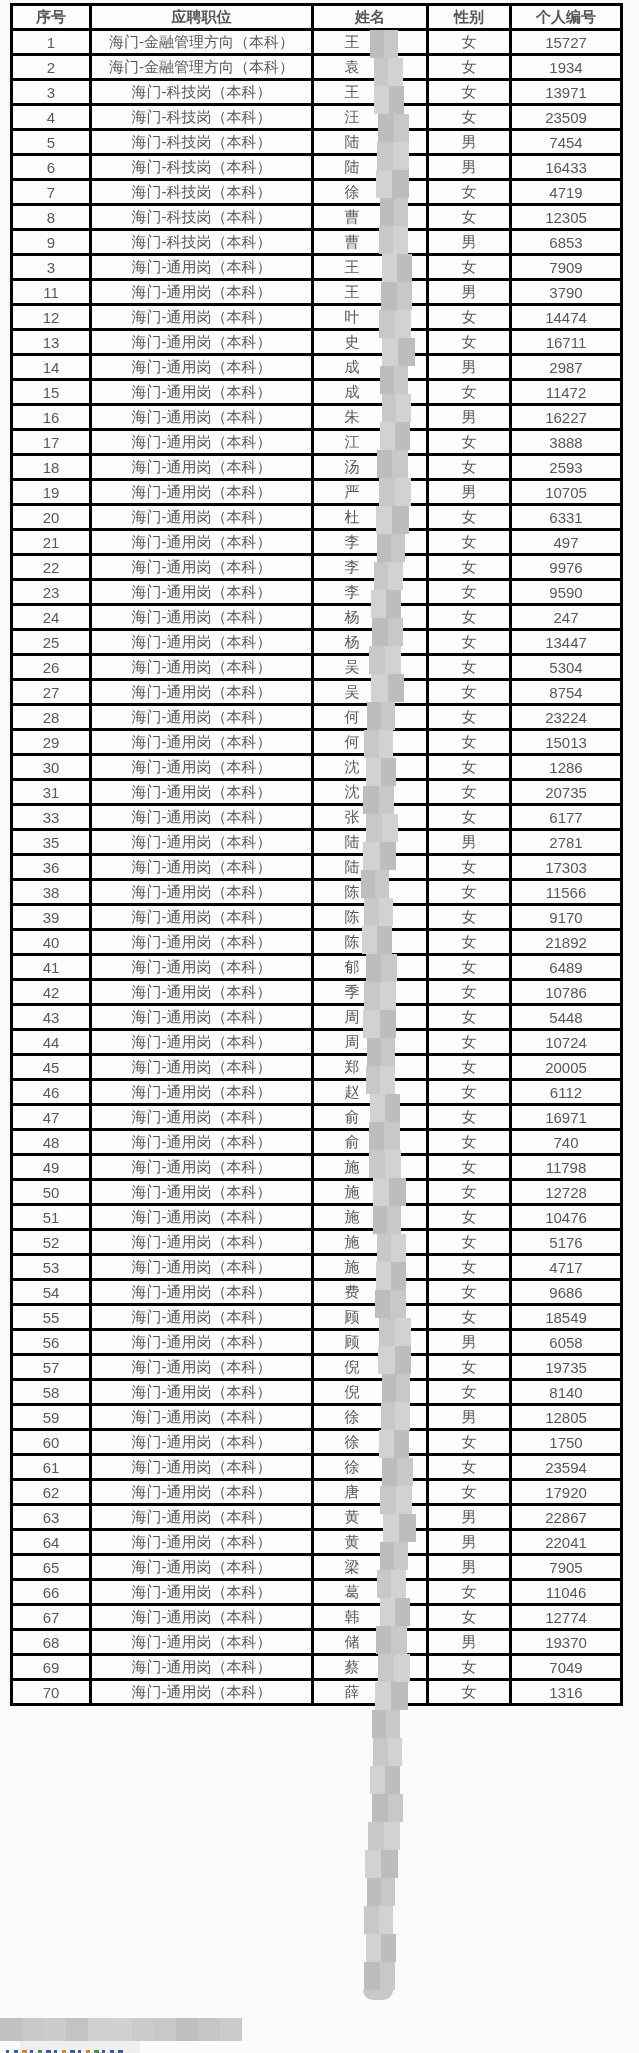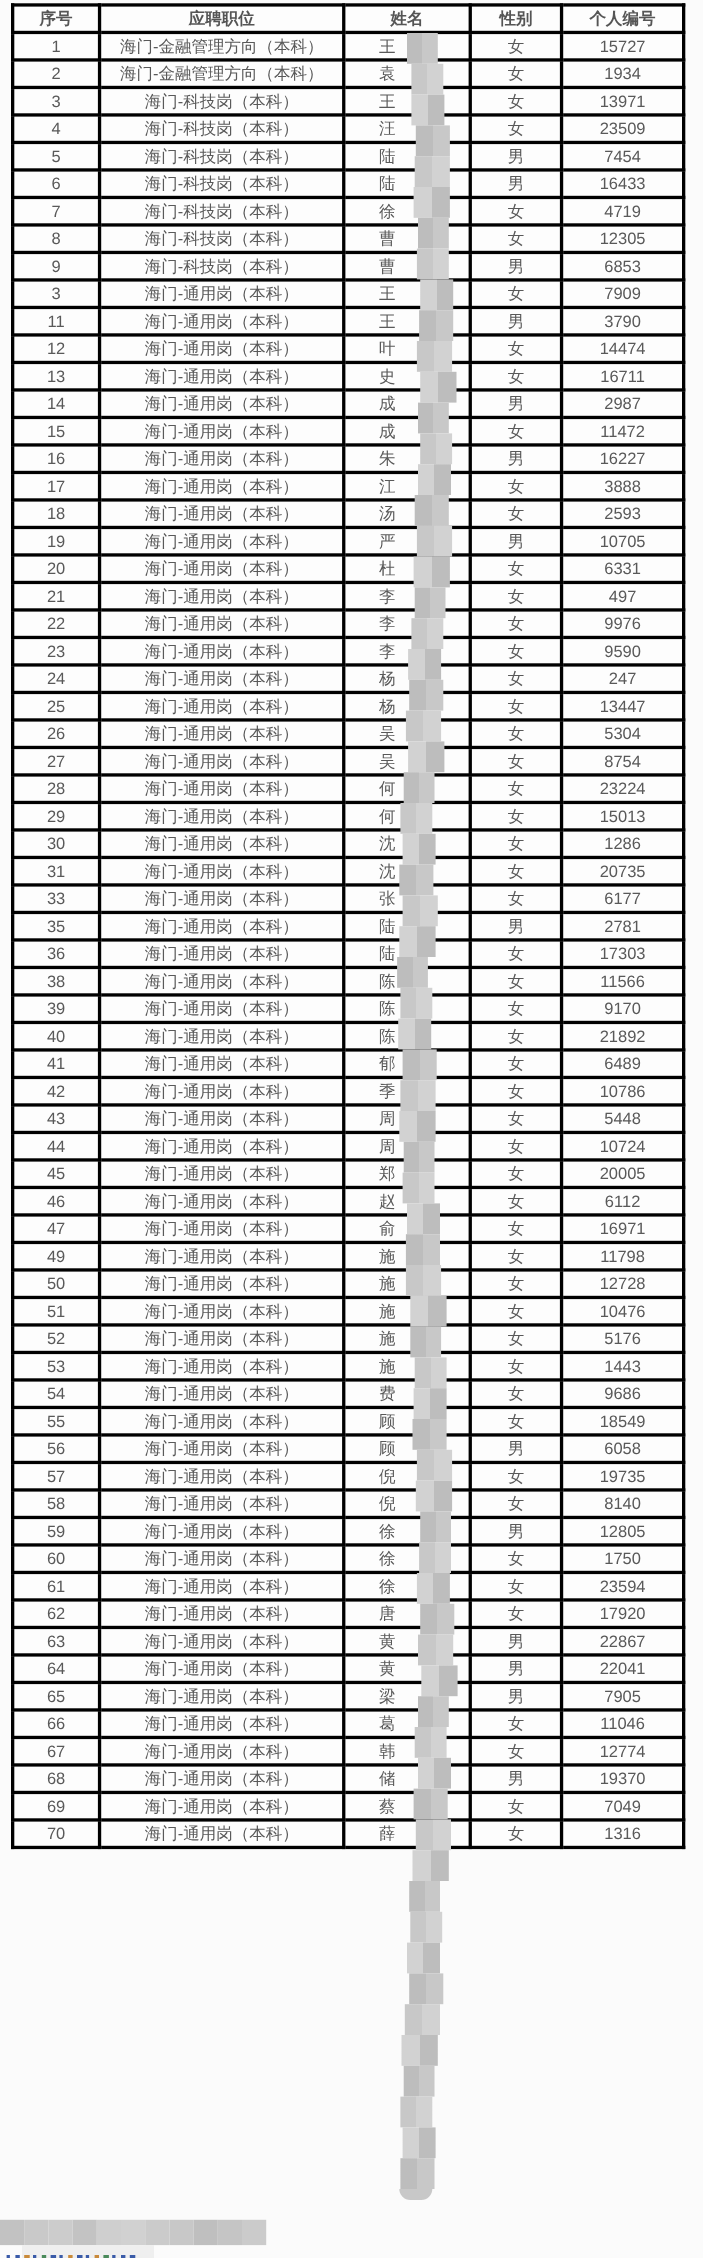--- a/index.html
+++ b/index.html
@@ -500,20 +500,30 @@
           <td>47</td>
           <td>海门-通用岗（本科）</td>
           <td><span class="name-wrap">
               <span>俞</span>
               <span class="name-spacer"></span>
             </span></td>
           <td>女</td>
           <td>16971</td>
         </tr>
         <tr>
+          <td>48</td>
+          <td>海门-通用岗（本科）</td>
+          <td><span class="name-wrap">
+              <span>俞</span>
+              <span class="name-spacer"></span>
+            </span></td>
+          <td>女</td>
+          <td>740</td>
+        </tr>
+        <tr>
           <td>49</td>
           <td>海门-通用岗（本科）</td>
           <td><span class="name-wrap">
               <span>施</span>
               <span class="name-spacer"></span>
             </span></td>
           <td>女</td>
           <td>11798</td>
         </tr>
         <tr>
@@ -547,21 +557,21 @@
           <td>5176</td>
         </tr>
         <tr>
           <td>53</td>
           <td>海门-通用岗（本科）</td>
           <td><span class="name-wrap">
               <span>施</span>
               <span class="name-spacer"></span>
             </span></td>
           <td>女</td>
-          <td>1443</td>
+          <td>4717</td>
         </tr>
         <tr>
           <td>54</td>
           <td>海门-通用岗（本科）</td>
           <td><span class="name-wrap">
               <span>费</span>
               <span class="name-spacer"></span>
             </span></td>
           <td>女</td>
           <td>9686</td>

